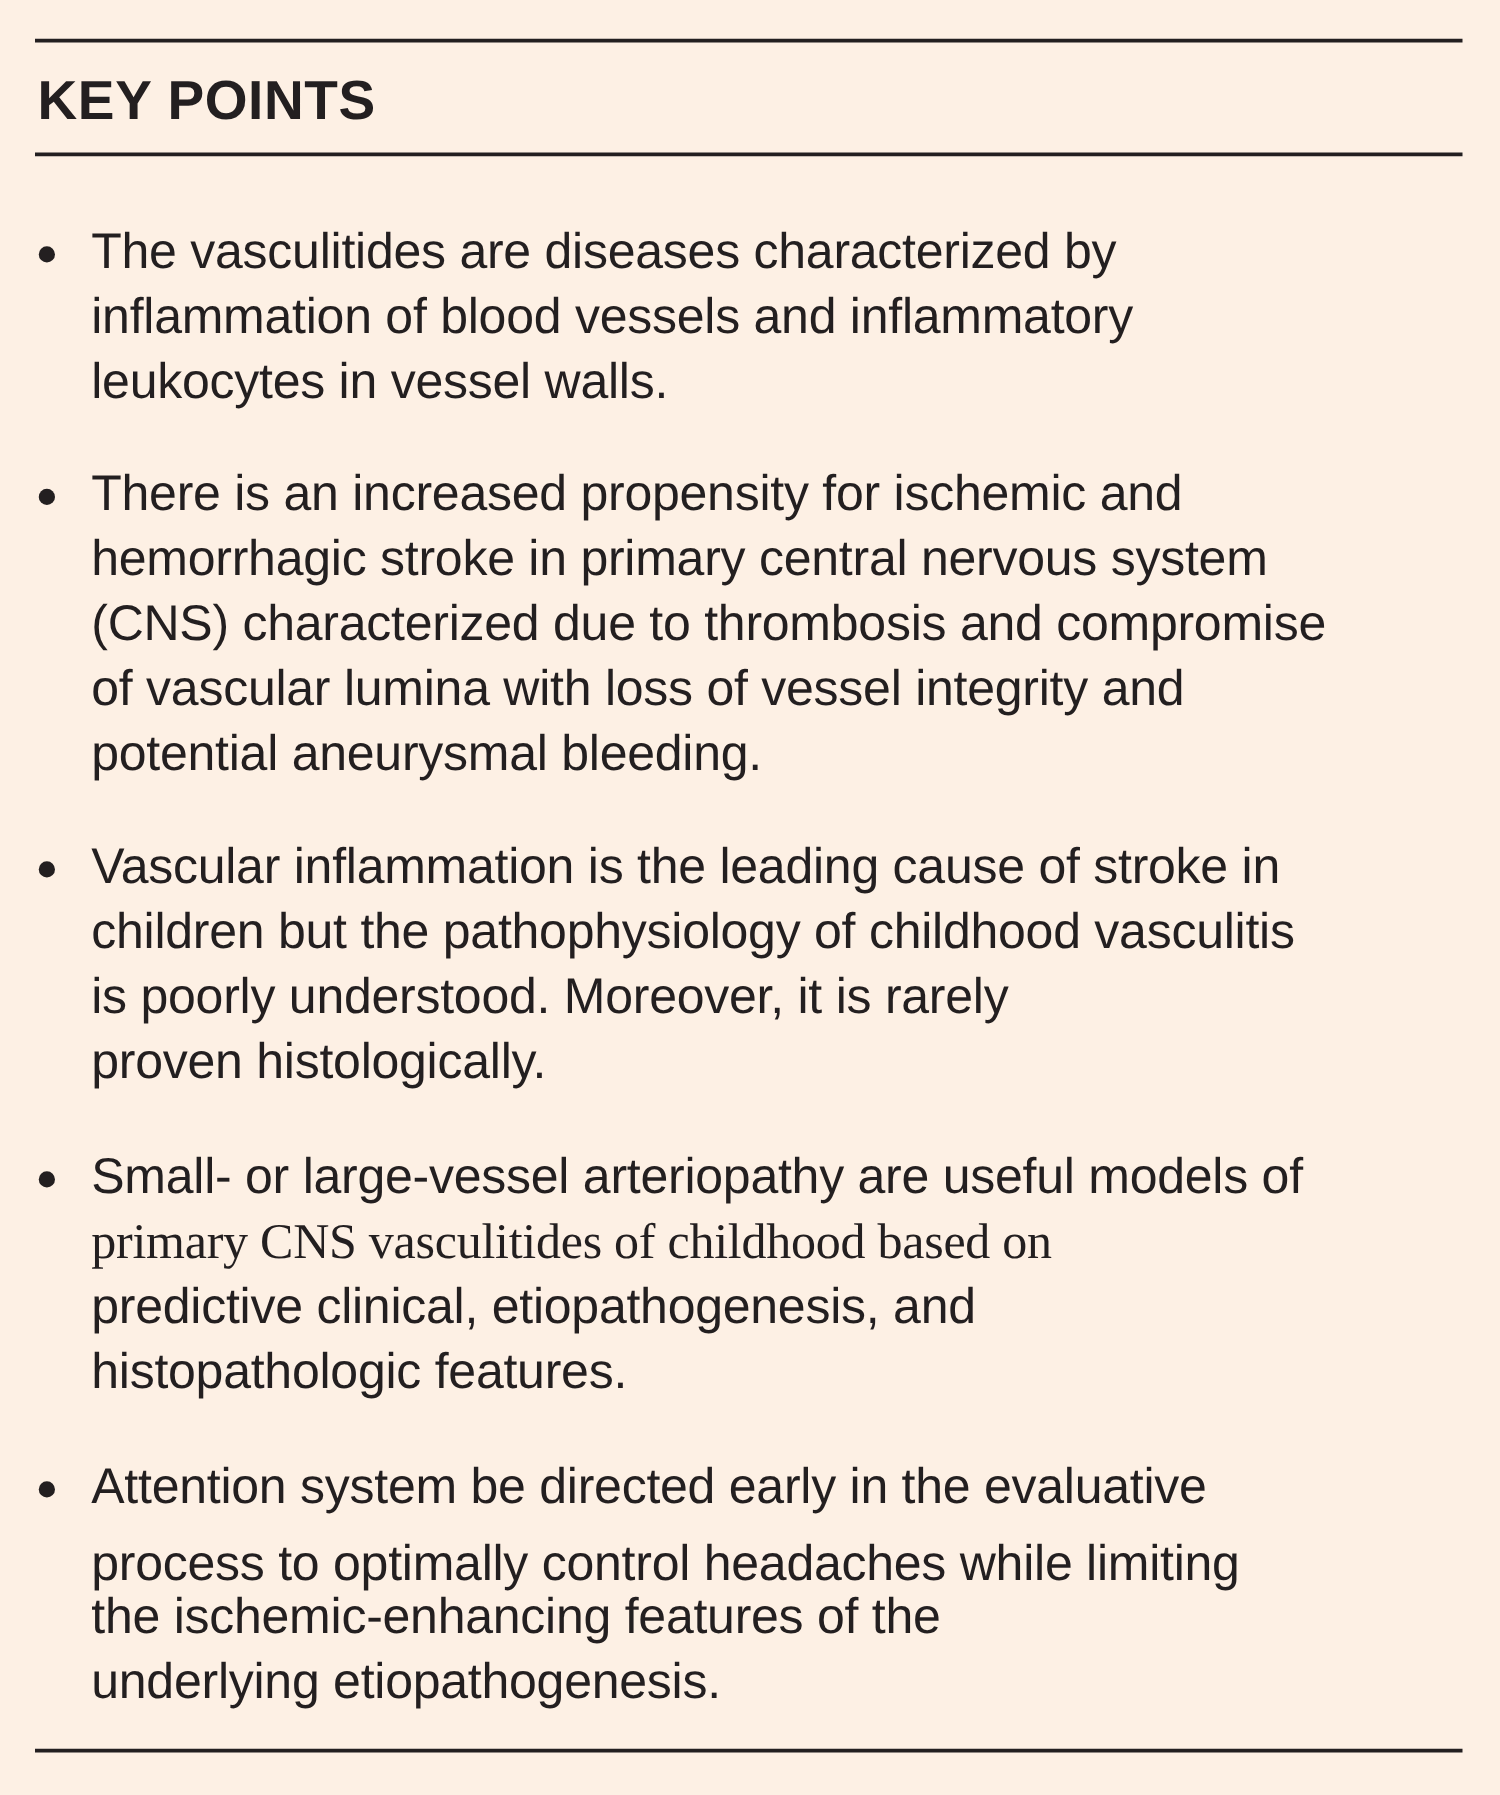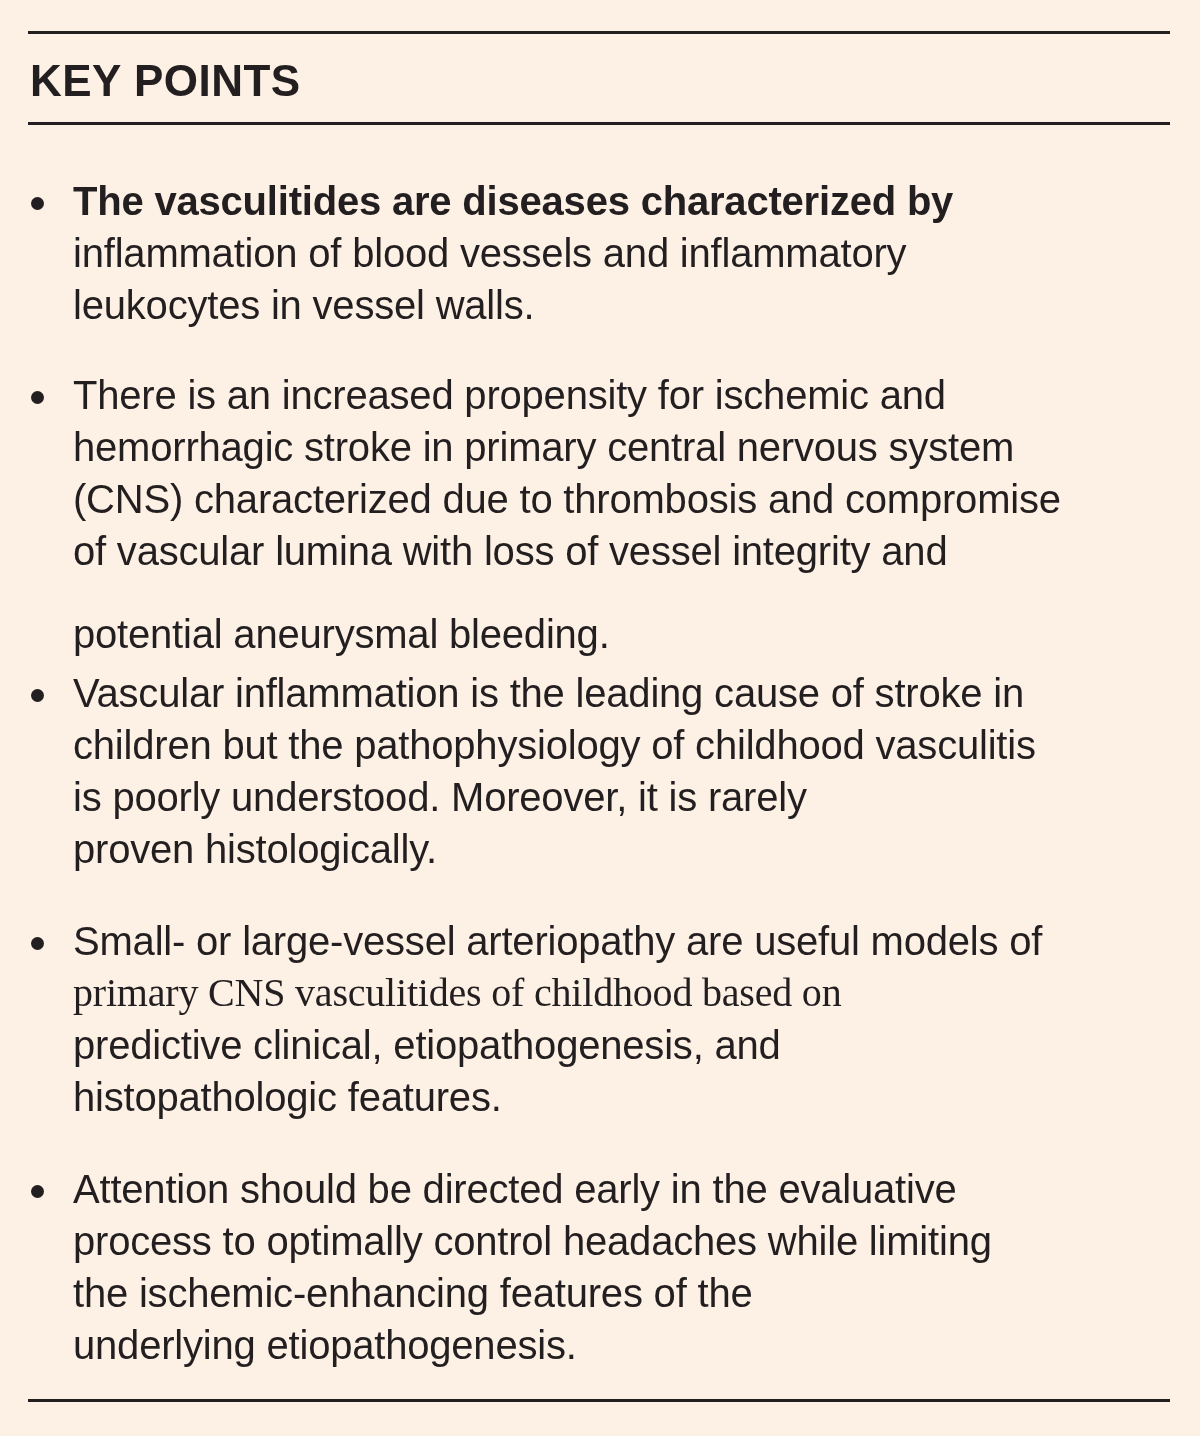--- a/index.html
+++ b/index.html
@@ -58,53 +58,53 @@
 
 <div>
   <div class="rule" style="top:31px;"></div>
   <div class="heading">KEY POINTS</div>
   <div class="rule" style="top:122px;"></div>
 
   <ul class="kp-list">
 
     <li class="kp-item" style="top:175px;">
       <span class="bullet" style="top:22px;"></span>
-      <span class="line" style="top:0px;font-weight:bold;">The vasculitides are diseases characterized by</span>
+      <span class="line" style="top:0px;">The vasculitides are diseases characterized by</span>
       <span class="line" style="top:52px;">inflammation of blood vessels and inflammatory</span>
       <span class="line" style="top:104px;">leukocytes in vessel walls.</span>
     </li>
 
     <li class="kp-item" style="top:369px;">
       <span class="bullet" style="top:22px;"></span>
       <span class="line" style="top:0px;">There is an increased propensity for ischemic and</span>
       <span class="line" style="top:52px;">hemorrhagic stroke in primary central nervous system</span>
       <span class="line" style="top:104px;">(CNS) characterized due to thrombosis and compromise</span>
       <span class="line" style="top:156px;">of vascular lumina with loss of vessel integrity and</span>
-      <span class="line" style="top:208px;margin-top:31px;">potential aneurysmal bleeding.</span>
+      <span class="line" style="top:208px;">potential aneurysmal bleeding.</span>
     </li>
 
     <li class="kp-item" style="top:667px;">
       <span class="bullet" style="top:22px;"></span>
       <span class="line" style="top:0px;">Vascular inflammation is the leading cause of stroke in</span>
       <span class="line" style="top:52px;">children but the pathophysiology of childhood vasculitis</span>
       <span class="line" style="top:104px;">is poorly understood. Moreover, it is rarely</span>
       <span class="line" style="top:156px;">proven histologically.</span>
     </li>
 
     <li class="kp-item" style="top:915px;">
       <span class="bullet" style="top:22px;"></span>
       <span class="line" style="top:0px;text-align:right;">Small- or large-vessel arteriopathy are useful models of</span>
       <span class="line" style="top:52px;font-family:Liberation Serif, serif;">primary CNS vasculitides of childhood based on</span>
       <span class="line" style="top:104px;">predictive clinical, etiopathogenesis, and</span>
       <span class="line" style="top:156px;">histopathologic features.</span>
     </li>
 
     <li class="kp-item" style="top:1163px;">
       <span class="bullet" style="top:22px;"></span>
-      <span class="line" style="top:0px;">Attention should be directed early in the evaluative</span>
-      <span class="line" style="top:52px;text-align:center;">process to optimally control headaches while limiting</span>
+      <span class="line" style="top:0px;">Attention system be directed early in the evaluative</span>
+      <span class="line" style="top:62px;text-align:center;">process to optimally control headaches while limiting</span>
       <span class="line" style="top:104px;">the ischemic-enhancing features of the</span>
       <span class="line" style="top:156px;">underlying etiopathogenesis.</span>
     </li>
   </ul>
 
   <div class="rule" style="top:1399px;"></div>
 </div>
 
 </body></html>

